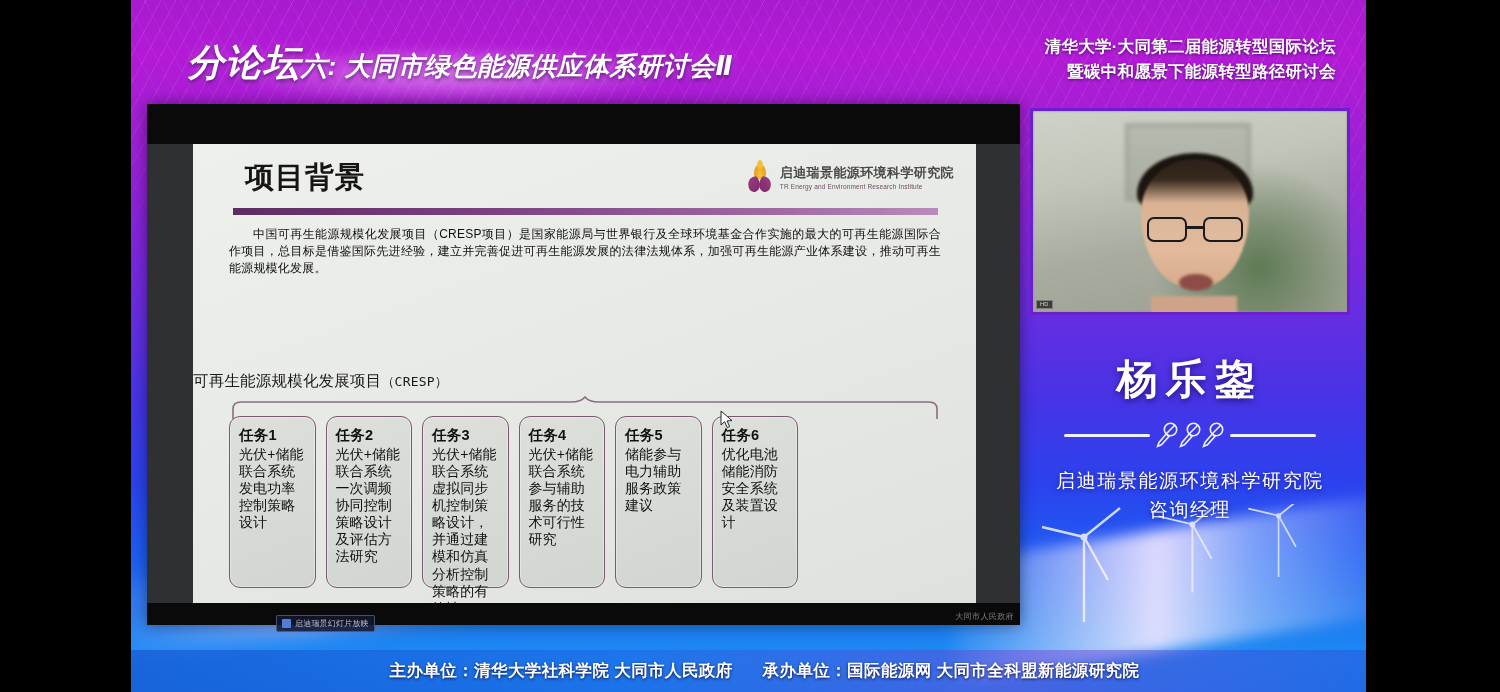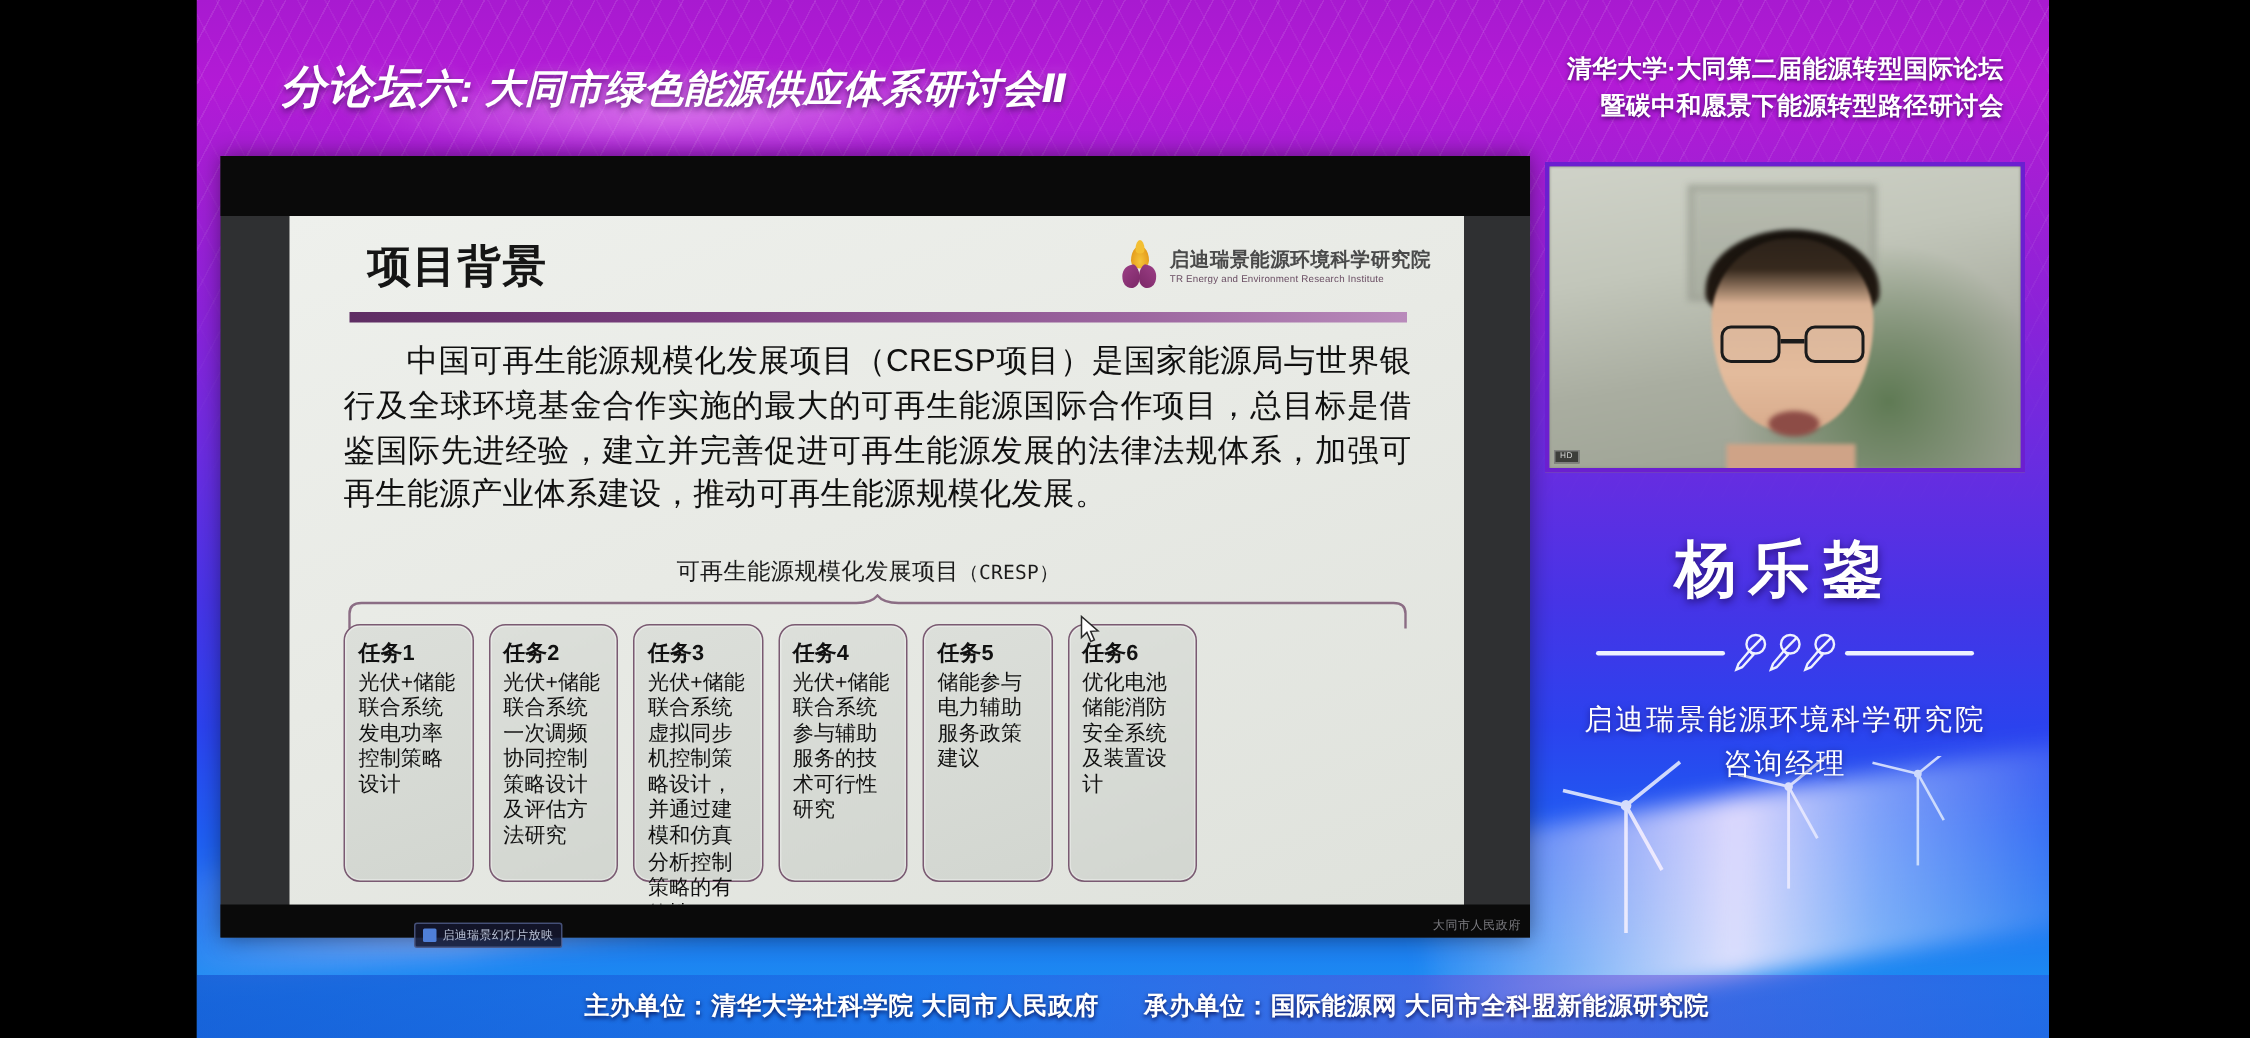--- a/index.html
+++ b/index.html
@@ -52,21 +52,21 @@
     filter:blur(6px);
   }
 
   
   .forum-title {
     position:absolute; left:56px; top:38px;
     font-size:30px; font-weight:bold; color:#ffffff; white-space:nowrap;
     text-shadow:0 2px 4px rgba(60,0,90,.75), 0 0 10px rgba(255,255,255,.25);
     letter-spacing:.5px; font-style:italic;
   }
-  .forum-title .big { font-size:30px; letter-spacing:1px;text-align:right; }
+  .forum-title .big { font-size:37px; letter-spacing:1px;text-align:right; }
   .forum-title .sm  { font-size:26px; }
 
   .conf-title {
     position:absolute; right:30px; top:34px; text-align:right;
     color:#ffffff; line-height:1.5;
     text-shadow:0 1px 3px rgba(50,0,80,.8);
   }
   .conf-title div { font-size:16.5px; font-weight:bold; white-space:nowrap; letter-spacing:.3px; }
 
   
@@ -115,26 +115,26 @@
   .logo-text-cn { font-size:13px; font-weight:bold; color:#4a4a4a; letter-spacing:.4px; line-height:1.1; }
   .logo-text-en { font-size:6.5px; color:#6a4e63; letter-spacing:.15px; margin-top:2px; }
 
   .title-rule {
     position:absolute; left:40px; top:64px; width:705px; height:7px;
     background:linear-gradient(90deg,#5e2d63 0%,#7b3f80 35%,#9d67a0 75%,#b98bbb 100%);
   }
 
   .slide-para {
     position:absolute; left:36px; top:82px; width:712px;
-    font-size:21px; line-height:1.42; color:#101010;
+    font-size:12px; line-height:1.42; color:#101010;
     text-indent:2em; text-align:justify; letter-spacing:.2px;
   }
 
   .cresp-label {
-    position:absolute; left:0; right:12px; top:227px; text-align:center;
+    position:absolute; left:0; right:12px; top:227px; text-align:left;
     font-size:15.5px; color:#1b1b1b; letter-spacing:.2px;
   }
   .cresp-label .en { font-family:"DejaVu Sans Mono","Liberation Mono",monospace; font-size:13px; }
 
   .brace { position:absolute; left:38px; top:252px; width:708px; height:24px; }
 
   .task-row {
     position:absolute; left:36px; top:272px; width:569px; height:172px;
     display:flex; gap:10px;
   }

